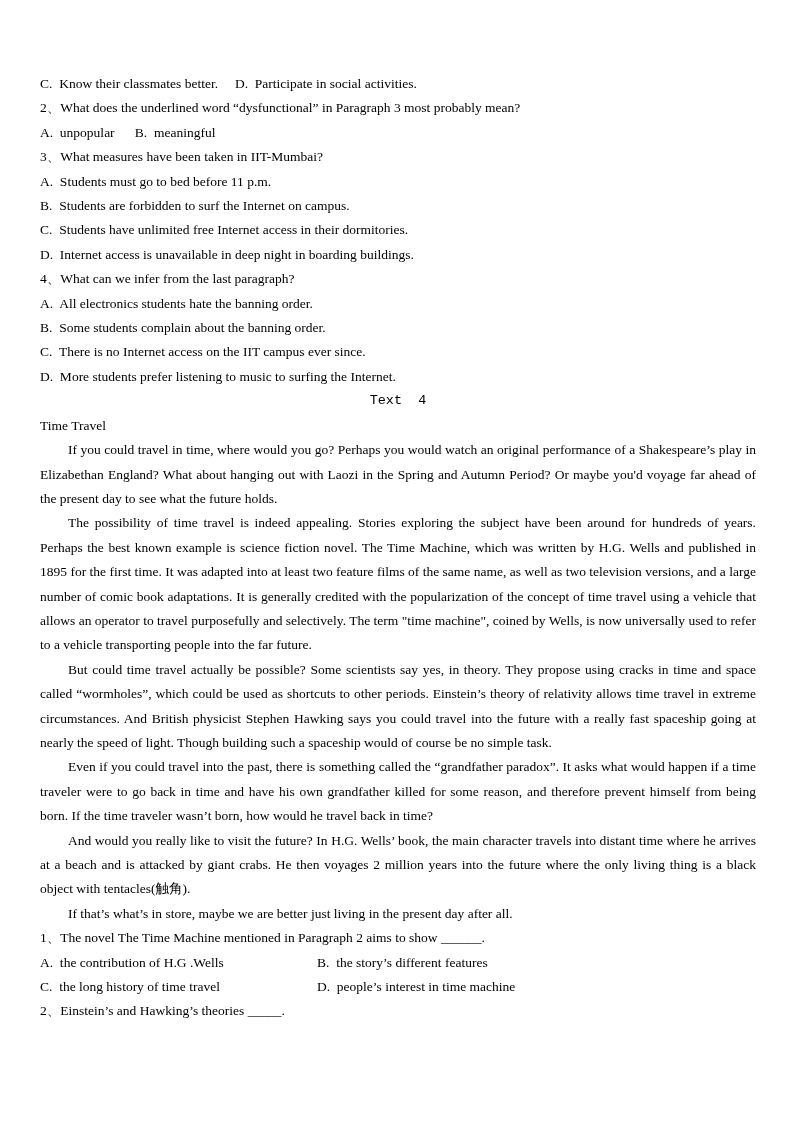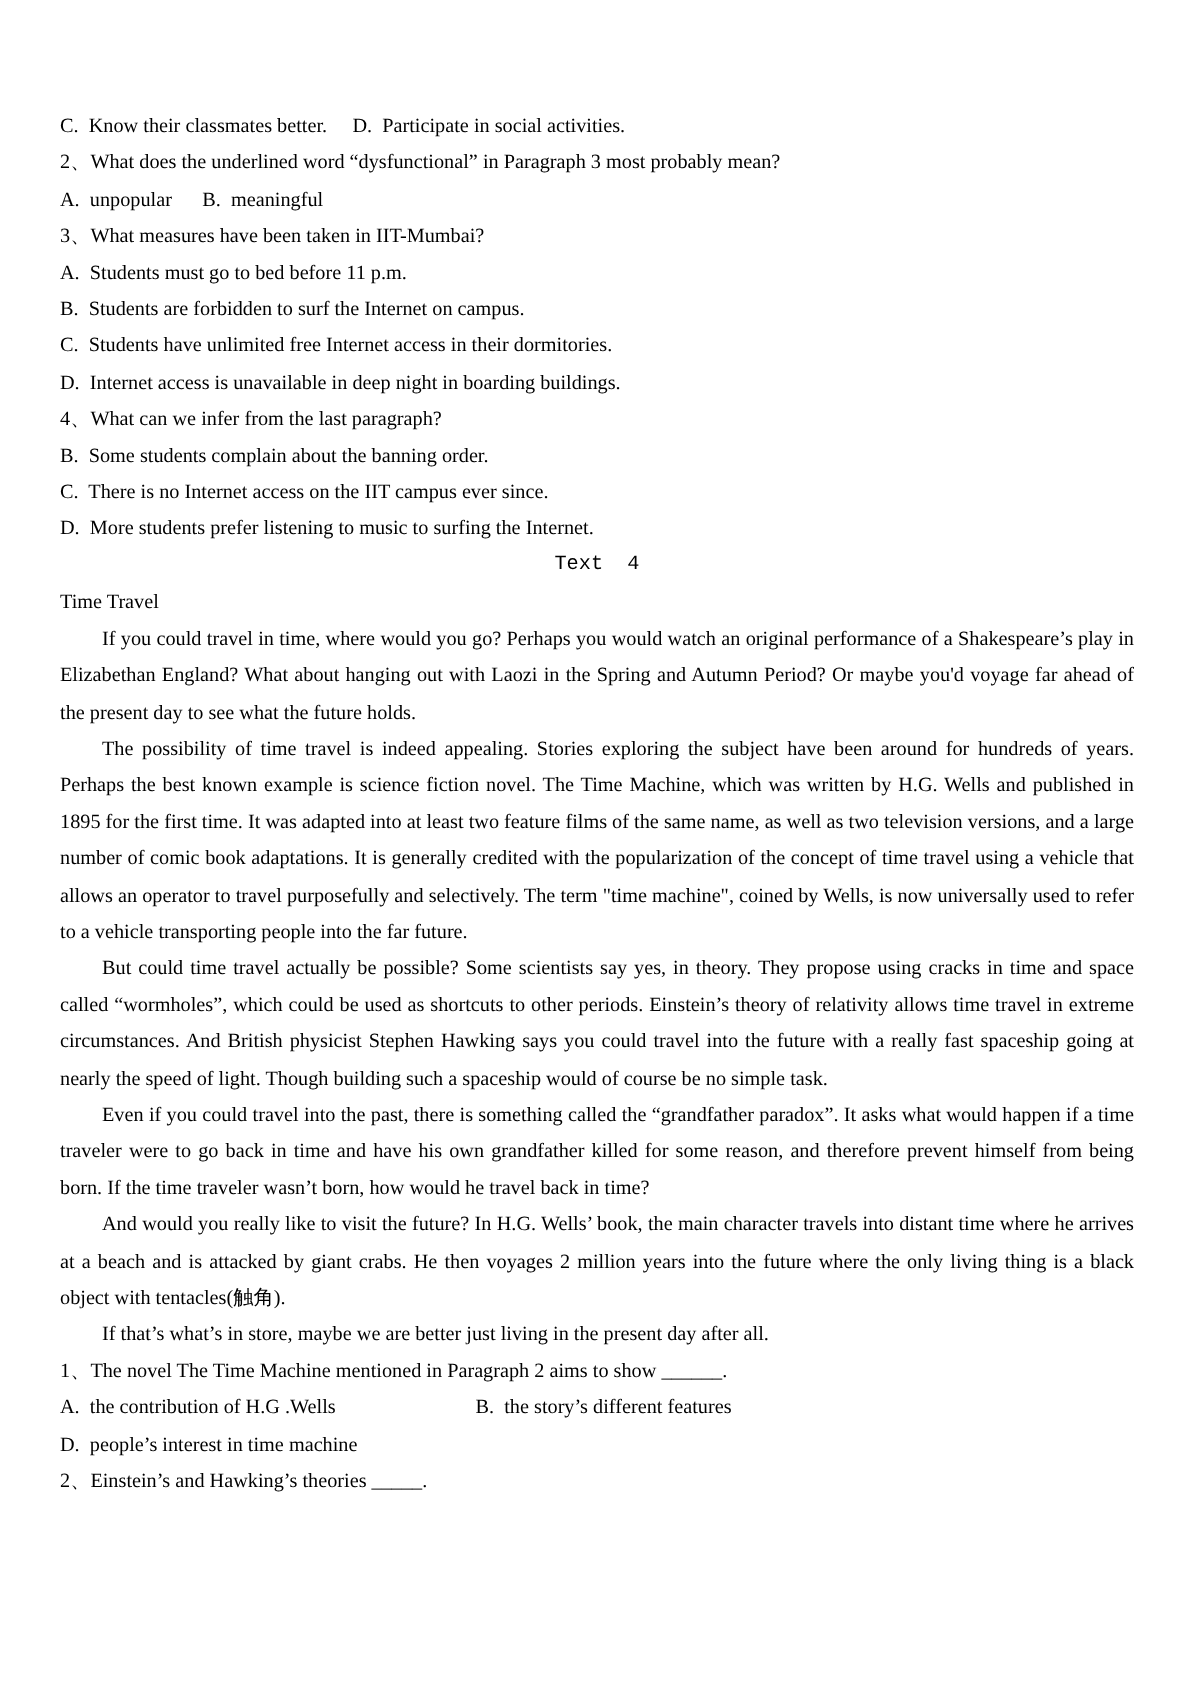--- a/index.html
+++ b/index.html
@@ -57,29 +57,30 @@
   <div class="content" id="content">
       <div class="block line">C.  Know their classmates better.     D.  Participate in social activities.</div>
       <div class="block line">2、What does the underlined word “dysfunctional” in Paragraph 3 most probably mean?</div>
       <div class="block line">A.  unpopular      B.  meaningful</div>
       <div class="block line">3、What measures have been taken in IIT-Mumbai?</div>
       <div class="block line">A.  Students must go to bed before 11 p.m.</div>
       <div class="block line">B.  Students are forbidden to surf the Internet on campus.</div>
       <div class="block line">C.  Students have unlimited free Internet access in their dormitories.</div>
       <div class="block line">D.  Internet access is unavailable in deep night in boarding buildings.</div>
       <div class="block line">4、What can we infer from the last paragraph?</div>
+      <div class="block line">A.  All electronics students hate the banning order.</div>
       <div class="block line">B.  Some students complain about the banning order.</div>
       <div class="block line">C.  There is no Internet access on the IIT campus ever since.</div>
       <div class="block line">D.  More students prefer listening to music to surfing the Internet.</div>
       <div class="block center">Text  4</div>
       <div class="block line">Time Travel</div>
       <div class="block para">If you could travel in time, where would you go? Perhaps you would watch an original performance of a Shakespeare’s play in Elizabethan England? What about hanging out with Laozi in the Spring and Autumn Period? Or maybe you'd voyage far ahead of the present day to see what the future holds.</div>
       <div class="block para">The possibility of time travel is indeed appealing. Stories exploring the subject have been around for hundreds of years. Perhaps the best known example is science fiction novel. The Time Machine, which was written by H.G. Wells and published in 1895 for the first time. It was adapted into at least two feature films of the same name, as well as two television versions, and a large number of comic book adaptations. It is generally credited with the popularization of the concept of time travel using a vehicle that allows an operator to travel purposefully and selectively. The term "time machine", coined by Wells, is now universally used to refer to a vehicle transporting people into the far future.</div>
       <div class="block para">But could time travel actually be possible? Some scientists say yes, in theory. They propose using cracks in time and space called “wormholes”, which could be used as shortcuts to other periods. Einstein’s theory of relativity allows time travel in extreme circumstances. And British physicist Stephen Hawking says you could travel into the future with a really fast spaceship going at nearly the speed of light. Though building such a spaceship would of course be no simple task.</div>
       <div class="block para">Even if you could travel into the past, there is something called the “grandfather paradox”. It asks what would happen if a time traveler were to go back in time and have his own grandfather killed for some reason, and therefore prevent himself from being born. If the time traveler wasn’t born, how would he travel back in time?</div>
       <div class="block para">And would you really like to visit the future? In H.G. Wells’ book, the main character travels into distant time where he arrives at a beach and is attacked by giant crabs. He then voyages 2 million years into the future where the only living thing is a black object with tentacles(触角).</div>
       <div class="block para">If that’s what’s in store, maybe we are better just living in the present day after all.</div>
       <div class="block line">1、The novel The Time Machine mentioned in Paragraph 2 aims to show ______.</div>
       <div class="block pair"><span class="left">A.  the contribution of H.G .Wells</span><span class="right">B.  the story’s different features</span></div>
-      <div class="block pair"><span class="right">D.  people’s interest in time machine</span></div>
+      <div class="block pair"><span class="left">C.  the long history of time travel</span><span class="right">D.  people’s interest in time machine</span></div>
       <div class="block line">2、Einstein’s and Hawking’s theories _____.</div>
     </div>
 </div>
 
 </body></html>

